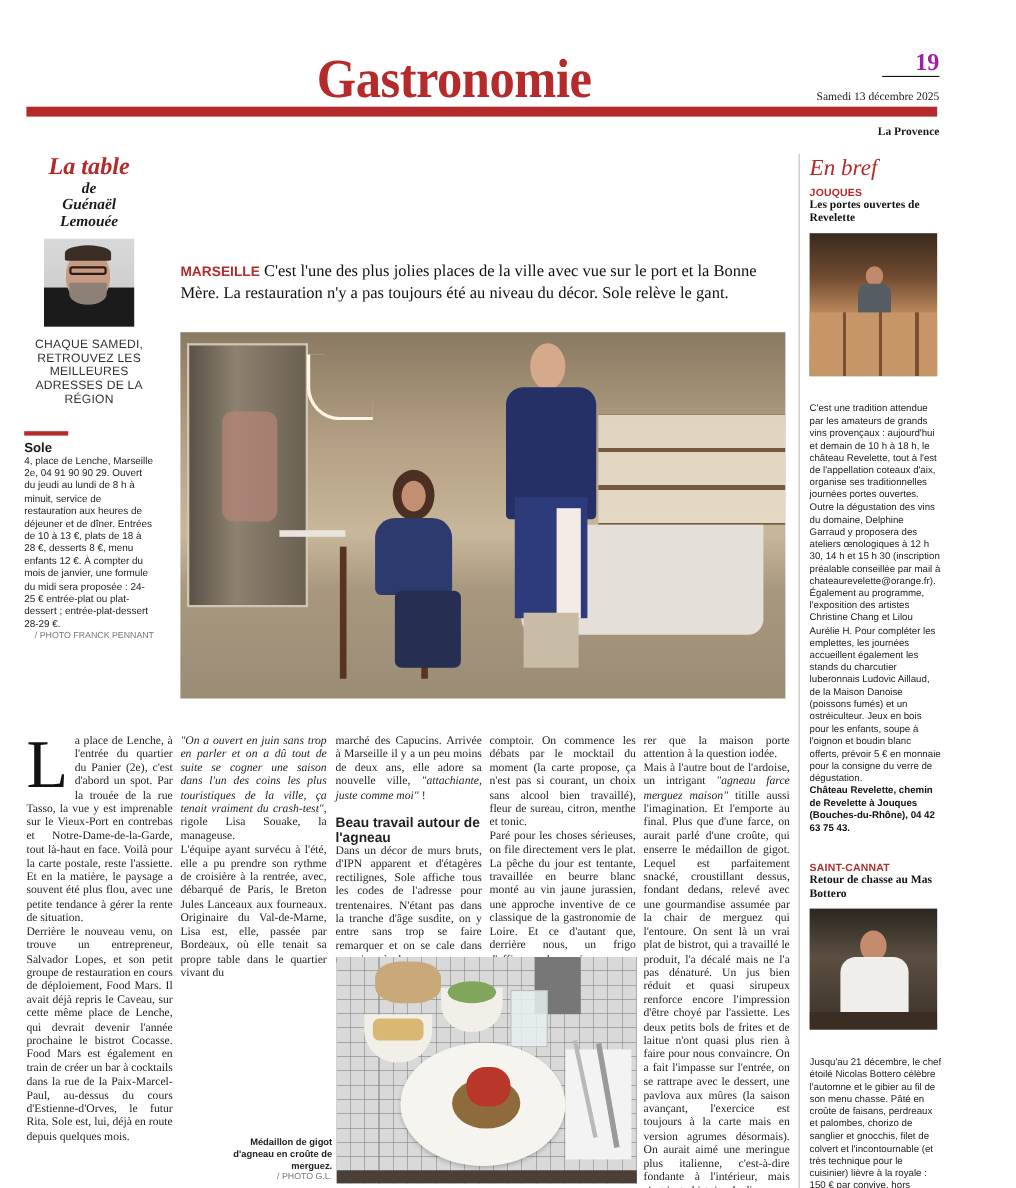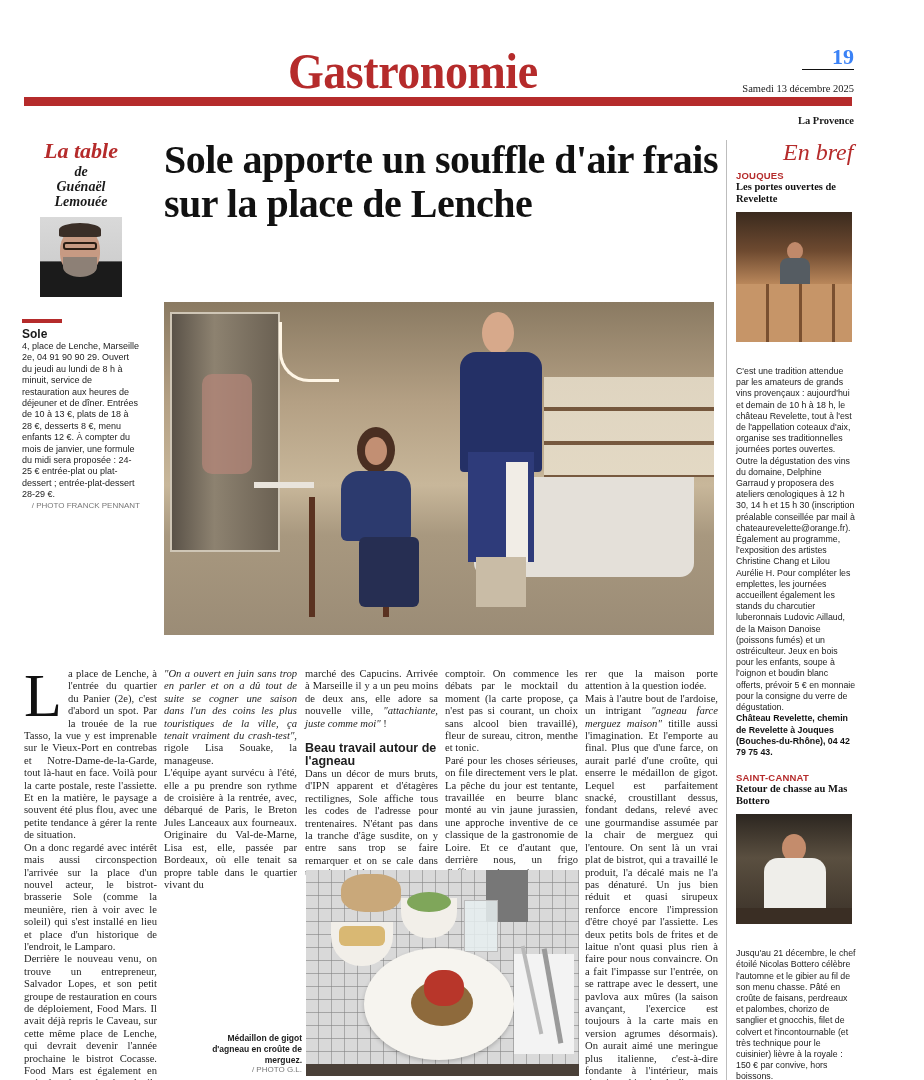--- a/index.html
+++ b/index.html
@@ -3,21 +3,21 @@
 <meta charset="utf-8">
 <style>
   * { box-sizing: border-box; margin: 0; padding: 0; }
   html, body { width: 924px; height: 1080px; background: #ffffff; overflow: hidden; }
   body { position: relative; font-family: "DejaVu Serif", serif; color: #1a1a1a; }
 
   .page { position: absolute; left: 8px; top: 20px; width: 908px; height: 1060px; background: #fff; }
 
   
   .masthead-title { position: absolute; left: 280px; top: 22px; font-family: "Liberation Serif", serif; font-weight: bold; font-size: 50px; color: #b52b2b; letter-spacing: -0.5px; transform: scaleX(0.92); transform-origin: left; }
-  .page-num { position: absolute; right: 62px; top: 24px; font-family: "Liberation Serif", serif; font-weight: bold; font-size: 22px; color: #3b82f6; }
+  .page-num { position: absolute; right: 62px; top: 24px; font-family: "Liberation Serif", serif; font-weight: bold; font-size: 22px; color: #a21caf; }
   .page-num-rule { position: absolute; right: 62px; top: 49px; width: 52px; border-top: 1.5px solid #111; }
   .paper-name { position: absolute; right: 62px; top: 51px; font-family: "Liberation Serif", serif; font-weight: bold; font-size: 10.5px; text-align: right; margin-top: 44px; }
   .paper-date { position: absolute; right: 62px; top: 63px; font-family: "Liberation Serif", serif; font-size: 10.5px; text-align: left; }
   .red-bar { position: absolute; left: 16px; top: 77px; width: 828px; height: 9px; background: #b52b2b; }
 
   
   .left-col { position: absolute; left: 14px; top: 118px; width: 118px; }
   .lt-title { font-family: "Liberation Serif", serif; font-weight: bold; font-style: italic; font-size: 22px; color: #b52b2b; text-align: center; line-height: 26px; }
   .lt-de, .lt-name { font-family: "Liberation Serif", serif; font-weight: bold; font-style: italic; font-size: 14px; text-align: center; line-height: 15px; }
   .author-photo { margin: 8px auto 0; width: 82px; height: 80px; background: linear-gradient(180deg, #d9d9d9 0%, #cfcfcf 55%, #1b1b1b 56%, #1b1b1b 100%); position: relative; overflow: hidden; }
@@ -87,31 +87,31 @@
   .dp-fork { position: absolute; left: 224px; top: 75px; width: 4px; height: 90px; background: #b9b9b9; transform: rotate(-12deg); z-index: 3; }
   .dp-knife { position: absolute; left: 244px; top: 78px; width: 5px; height: 96px; background: #9a9a9a; transform: rotate(-10deg); z-index: 3; }
   .dp-edge { position: absolute; left: 0; bottom: 0; width: 100%; height: 12px; background: #4a4038; z-index: 5; }
 
   .dish-caption { position: absolute; left: 200px; top: 1013px; width: 94px; font-family: "Liberation Sans", sans-serif; font-weight: bold; font-size: 8.5px; line-height: 10.8px; text-align: right; color: #222; }
   .dish-credit { font-family: "Liberation Sans", sans-serif; font-weight: normal; font-size: 8px; color: #777; }
 
   
   .vrule { position: absolute; left: 718px; top: 120px; height: 945px; border-left: 1px solid #bdbdbd; }
   .right-col { position: absolute; left: 728px; top: 120px; width: 120px; font-family: "Liberation Sans", sans-serif; }
-  .rb-title { font-family: "Liberation Serif", serif; font-style: italic; font-size: 24px; color: #b52b2b; line-height: 24px; margin-left: 47px; }
+  .rb-title { font-family: "Liberation Serif", serif; font-style: italic; font-size: 21px; color: #b52b2b; line-height: 24px; }
   .rb-kicker { font-weight: bold; font-size: 9.5px; color: #b52b2b; margin-top: 6px; letter-spacing: 0.2px; }
   .rb-head { font-family: "Liberation Serif", serif; font-weight: bold; font-size: 10.5px; line-height: 11.5px; color: #111; }
   .rb-photo1 { margin-top: 8px; width: 116px; height: 130px; position: relative; overflow: hidden; background: linear-gradient(180deg, #3a2a1e 0%, #6e4a30 30%, #b8865a 55%, #8e5f3d 75%, #6a4128 100%); }
   .rb-barrels { position: absolute; left: 0; bottom: 0; width: 100%; height: 58px; background: repeating-linear-gradient(90deg, #c69568 0 30px, #7a5030 30px 33px); }
   .rb-man { position: absolute; left: 44px; top: 30px; width: 30px; height: 56px; }
   .rb-man .f { position: absolute; left: 7px; top: 0; width: 16px; height: 18px; border-radius: 50%; background: #c0896a; }
   .rb-man .b { position: absolute; left: 0; top: 16px; width: 30px; height: 38px; background: #555c62; border-radius: 8px 8px 2px 2px; }
   .rb-body { margin-top: 24px; font-size: 8.8px; line-height: 11.2px; color: #222; }
   .rb-bold { font-weight: bold; font-size: 8.8px; line-height: 11.2px; color: #111; }
-  .rb-kicker2 { font-weight: bold; font-size: 9.5px; color: #b52b2b; margin-top: 14px; letter-spacing: 0.2px; }
+  .rb-kicker2 { font-weight: bold; font-size: 9.5px; color: #b52b2b; margin-top: 26px; letter-spacing: 0.2px; }
   .rb-photo2 { margin-top: 8px; width: 116px; height: 110px; position: relative; overflow: hidden; background: linear-gradient(180deg, #2c2620 0%, #5a4f40 40%, #3a3128 100%); }
   .rb-chef .f { position: absolute; left: 46px; top: 20px; width: 24px; height: 28px; border-radius: 50%; background: #c48c6c; }
   .rb-chef .b { position: absolute; left: 28px; top: 44px; width: 62px; height: 56px; background: #efeeea; border-radius: 14px 14px 2px 2px; }
   .rb-counter { position: absolute; left: 0; bottom: 0; width: 100%; height: 16px; background: #3a2e24; }
 </style>
 </head>
 <body>
 
 <div class="page">
 
@@ -126,29 +126,32 @@
     <div class="lt-title">La table</div>
     <div class="lt-de">de</div>
     <div class="lt-name">Guénaël</div>
     <div class="lt-name">Lemouée</div>
     <div class="author-photo">
       <div class="author-face"></div>
       <div class="author-hair"></div>
       <div class="author-glasses"></div>
       <div class="author-beard"></div>
     </div>
+    <div class="lt-caption">CHAQUE SAMEDI, RETROUVEZ LES MEILLEURES ADRESSES DE LA RÉGION</div>
 
     <div class="info-rule"></div>
     <div class="info-title">Sole</div>
     <div class="info-body">4, place de Lenche, Marseille 2e, 04 91 90 90 29. Ouvert du jeudi au lundi de 8 h à minuit, service de restauration aux heures de déjeuner et de dîner. Entrées de 10 à 13 €, plats de 18 à 28 €, desserts 8 €, menu enfants 12 €. À compter du mois de janvier, une formule du midi sera proposée : 24-25 € entrée-plat ou plat-dessert ; entrée-plat-dessert 28-29 €.</div>
 
     <div class="photo-credit">/ PHOTO FRANCK PENNANT</div>
   </div>
 
-  <h1 class="headline">Sole apporte un souffle d'air frais sur la place de Lenche</h1>
+  <div class="lead">
+    <span class="lead-kicker">MARSEILLE</span><span> C'est l'une des plus jolies places de la ville avec vue sur le port et la Bonne Mère. La restauration n'y a pas toujours été au niveau du décor. Sole relève le gant.</span>
+  </div>
 
   <div class="main-photo">
     <div class="mp-fridge">
         <div class="mp-meat"></div>
       </div>
     <div class="mp-neon"></div>
     <div class="mp-shelves"></div>
     <div class="mp-bar"></div>
     <div class="mp-table"></div>
     <div class="mp-chair"></div>
@@ -162,21 +165,20 @@
       <div class="face"></div>
         <div class="body"></div>
         <div class="apron"></div>
         <div class="towel"></div>
         <div class="legs"></div>
     </div>
   </div>
 
   <div class="col c1">
     <p><span class="dropcap">L</span><span>a place de Lenche, à l'entrée du quartier du Panier (2e), c'est d'abord un spot. Par la trouée de la rue Tasso, la vue y est imprenable sur le Vieux-Port en contrebas et Notre-Dame-de-la-Garde, tout là-haut en face. Voilà pour la carte postale, reste l'assiette. Et en la matière, le paysage a souvent été plus flou, avec une petite tendance à gérer la rente de situation.</span></p>
-    <p>On a donc regardé avec intérêt mais aussi circonspection l'arrivée sur la place d'un nouvel acteur, le bistrot-brasserie Sole (comme la meunière, rien à voir avec le soleil) qui s'est installé en lieu et place d'un historique de l'endroit, le Lamparo.</p>
     <p>Derrière le nouveau venu, on trouve un entrepreneur, Salvador Lopes, et son petit groupe de restauration en cours de déploiement, Food Mars. Il avait déjà repris le Caveau, sur cette même place de Lenche, qui devrait devenir l'année prochaine le bistrot Cocasse. Food Mars est également en train de créer un bar à cocktails dans la rue de la Paix-Marcel-Paul, au-dessus du cours d'Estienne-d'Orves, le futur Rita. Sole est, lui, déjà en route depuis quelques mois.</p>
   </div>
 
   <div class="col c2">
     <p><em>"On a ouvert en juin sans trop en parler et on a dû tout de suite se cogner une saison dans l'un des coins les plus touristiques de la ville, ça tenait vraiment du crash-test"</em><span>, rigole Lisa Souake, la manageuse.</span></p>
     <p>L'équipe ayant survécu à l'été, elle a pu prendre son rythme de croisière à la rentrée, avec, débarqué de Paris, le Breton Jules Lanceaux aux fourneaux. Originaire du Val-de-Marne, Lisa est, elle, passée par Bordeaux, où elle tenait sa propre table dans le quartier vivant du</p>
   </div>
 
   <div class="col c3">
     <p><span>marché des Capucins. Arrivée à Marseille il y a un peu moins de deux ans, elle adore sa nouvelle ville, </span><em>"attachiante, juste comme moi"</em><span> !</span></p>
@@ -221,21 +223,21 @@
     <div class="rb-kicker">JOUQUES</div>
     <div class="rb-head">Les portes ouvertes de Revelette</div>
     <div class="rb-photo1">
       <div class="rb-man">
           <div class="f"></div>
           <div class="b"></div>
         </div>
       <div class="rb-barrels"></div>
     </div>
     <div class="rb-body">C'est une tradition attendue par les amateurs de grands vins provençaux : aujourd'hui et demain de 10 h à 18 h, le château Revelette, tout à l'est de l'appellation coteaux d'aix, organise ses traditionnelles journées portes ouvertes. Outre la dégustation des vins du domaine, Delphine Garraud y proposera des ateliers œnologiques à 12 h 30, 14 h et 15 h 30 (inscription préalable conseillée par mail à chateaurevelette@orange.fr). Également au programme, l'exposition des artistes Christine Chang et Lilou Aurélie H. Pour compléter les emplettes, les journées accueillent également les stands du charcutier luberonnais Ludovic Aillaud, de la Maison Danoise (poissons fumés) et un ostréiculteur. Jeux en bois pour les enfants, soupe à l'oignon et boudin blanc offerts, prévoir 5 € en monnaie pour la consigne du verre de dégustation.</div>
-    <div class="rb-bold">Château Revelette, chemin de Revelette à Jouques (Bouches-du-Rhône), 04 42 79 75 43.</div>
+    <div class="rb-bold">Château Revelette, chemin de Revelette à Jouques (Bouches-du-Rhône), 04 42 63 75 43.</div>
 
     <div class="rb-kicker2">SAINT-CANNAT</div>
     <div class="rb-head">Retour de chasse au Mas Bottero</div>
     <div class="rb-photo2">
       <div class="rb-chef">
           <div class="f"></div>
           <div class="b"></div>
         </div>
       <div class="rb-counter"></div>
     </div>

